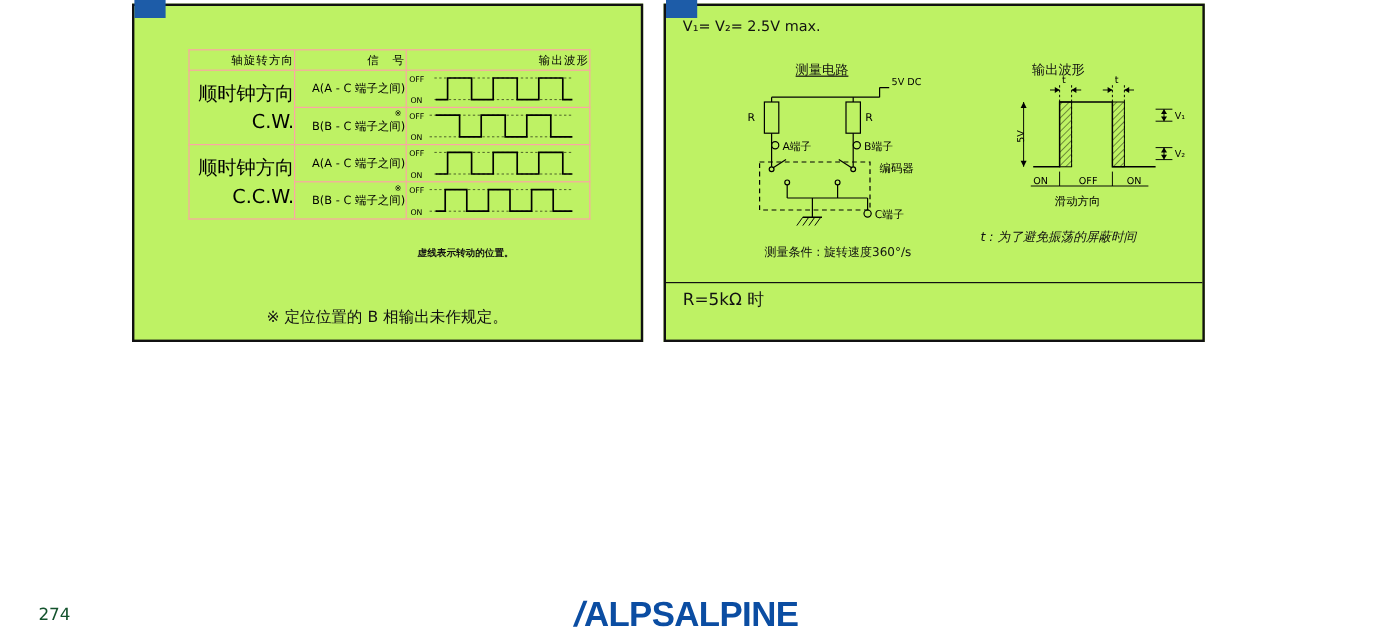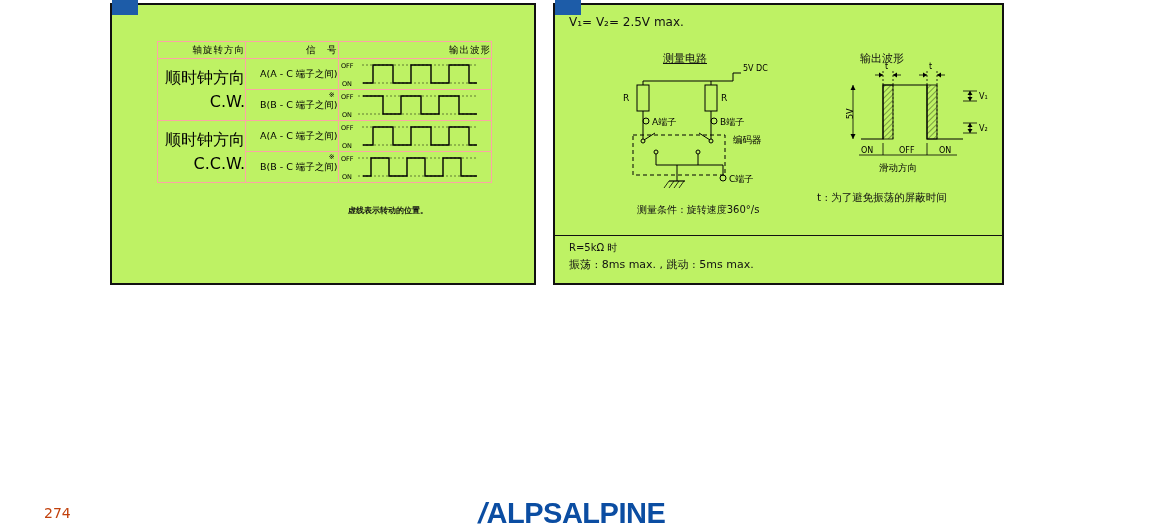--- a/index.html
+++ b/index.html
@@ -52,30 +52,30 @@
   .note-star{
     position:absolute;left:110px;top:250px;font-size:13px;color:#111;
   }
 
   
   .rp-text{position:absolute;font-size:11px;color:#111;}
   #v-max{left:14px;top:10px;font-size:12px;}
   #meas-circuit-title{left:108px;top:46px;font-size:11px;text-decoration:underline;}
   #out-wave-title{left:305px;top:46px;font-size:11px;}
   #meas-cond{left:82px;top:198px;font-size:10px;}
-  #t-note{left:262px;top:186px;font-size:10.5px;}
+  #t-note{left:262px;top:186px;font-size:10.5px;font-style:italic;}
   .rp-divider{position:absolute;left:0;top:230px;width:100%;height:1px;background:#111;}
-  #r-line1{left:14px;top:236px;font-size:10px;}
+  #r-line1{left:14px;top:236px;font-size:14px;}
   #r-line2{left:14px;top:252px;font-size:11px;}
 
   #circuit-svg{position:absolute;left:60px;top:52px;}
   #outwave-svg{position:absolute;left:290px;top:52px;}
 
   
-  #page-number{position:absolute;left:44px;top:505px;font-size:14px;color:#c2410c;}
+  #page-number{position:absolute;left:32px;top:505px;font-size:14px;color:#14532d;}
   #logo{
     position:absolute;left:479px;top:497px;
     font-size:29px;font-weight:bold;letter-spacing:-0.5px;
     color:#0b4da2;font-family:"Liberation Sans",sans-serif;
   }
   .logo-slash{display:inline-block;transform:skewX(-12deg);}
 </style>
 </head>
 <body>
 
@@ -158,20 +158,21 @@
               <line x1="19" y1="6" x2="138" y2="6" stroke="#000" stroke-width="0.5" stroke-dasharray="2,2"></line>
               <line x1="19" y1="24" x2="138" y2="24" stroke="#000" stroke-width="0.5" stroke-dasharray="2,2"></line>
               <polyline points="24,24 32,24 32,6 50,6 50,24 68,24 68,6 86,6 86,24 104,24 104,6 122,6 122,24 138,24" fill="none" stroke="#000" stroke-width="1.4"></polyline>
             </svg>
           </td>
         </tr>
       </tbody>
     </table>
 
     <div class="note-dashed">虚线表示转动的位置。</div>
+    <div class="note-star">※ 定位位置的 B 相输出未作规定。</div>
   </div>
 
   <div class="panel" id="right-panel">
     <div class="tab"></div>
 
     <div class="rp-text" id="v-max">V₁= V₂= 2.5V max.</div>
     <div class="rp-text" id="meas-circuit-title">测量电路</div>
     <div class="rp-text" id="out-wave-title">输出波形</div>
 
     <svg id="circuit-svg" width="230" height="140" viewBox="0 0 230 140">
@@ -283,21 +284,20 @@
       <line x1="14" y1="98" x2="112" y2="98" stroke="#000" stroke-width="0.8"></line>
 
       <text x="34" y="114" font-size="9.5" font-family="DejaVu Sans">滑动方向</text>
     </svg>
 
     <div class="rp-text" id="meas-cond">测量条件 : 旋转速度360°/s</div>
     <div class="rp-text" id="t-note">t : 为了避免振荡的屏蔽时间</div>
 
     <div class="rp-divider"></div>
     <div class="rp-text" id="r-line1">R=5kΩ 时</div>
-    <div class="rp-text" id="r-line2">振荡 : 8ms max. ,  跳动 : 5ms max.</div>
   </div>
 
   <div id="page-number">274</div>
   <div id="logo">
     <span class="logo-slash">/</span><span>ALPSALPINE</span>
   </div>
 
 </div>
 
 </body></html>

